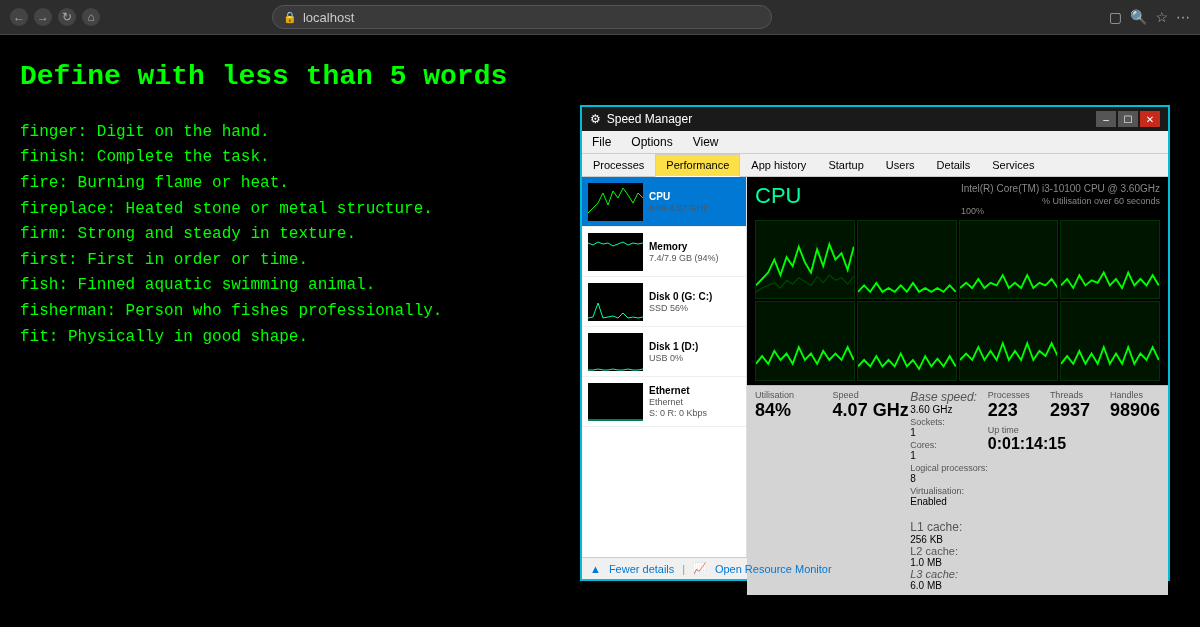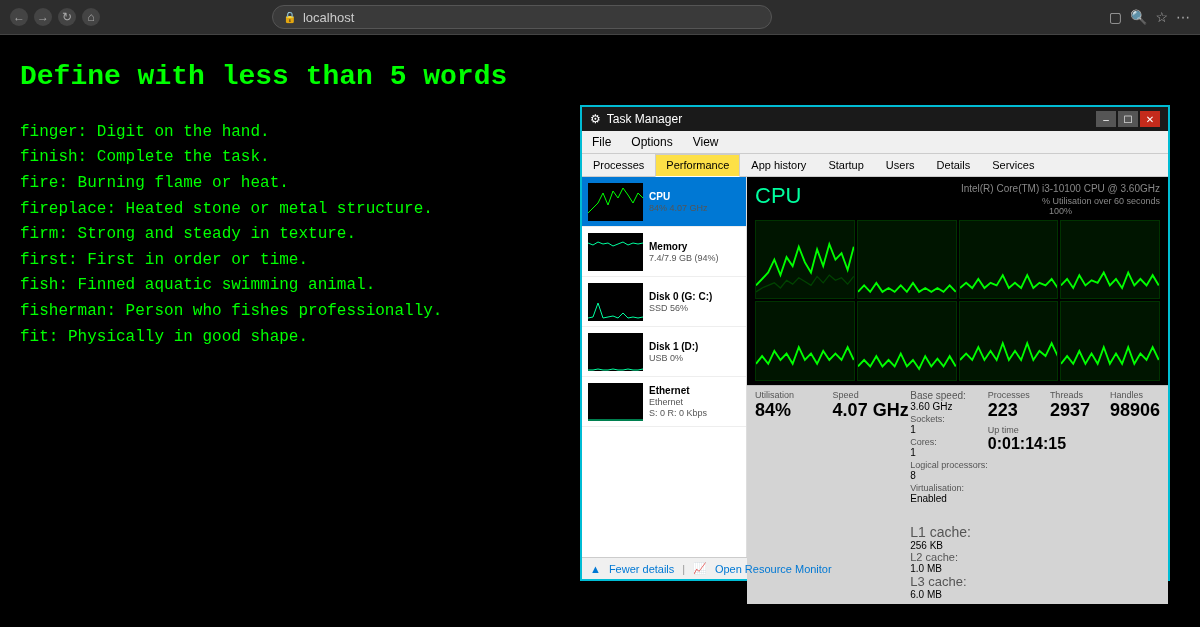--- a/index.html
+++ b/index.html
@@ -313,21 +313,21 @@
         <div>fisherman: Person who fishes professionally.</div>
         <div>fit: Physically in good shape.</div>
       </div>
     <div class="five-text">five</div>
   </div>
 
   <div class="task-manager">
 
     <div class="tm-title-bar">
       <span class="tm-title-icon">⚙</span>
-      <span class="tm-title-text">Task Manager</span>
+      <span class="tm-title-text">Speed Manager</span>
       <div class="tm-window-controls">
         <button class="tm-win-btn">–</button>
         <button class="tm-win-btn">☐</button>
         <button class="tm-win-btn close">✕</button>
       </div>
     </div>
 
     <div class="tm-menubar">
       <span class="tm-menu-item">File</span>
       <span class="tm-menu-item">Options</span>
@@ -400,21 +400,21 @@
 
       </div>
 
       <div style="flex:1; display:flex; flex-direction:column; background:#000;">
 
         <div style="display:flex; justify-content:space-between; padding:6px 8px 2px 8px;">
           <div style="color:#00ff9f; font-size:22px; font-family:Arial;">CPU</div>
           <div style="text-align:right;">
             <div style="color:#888; font-size:10px; font-family:Arial;">Intel(R) Core(TM) i3-10100 CPU @ 3.60GHz</div>
             <div style="color:#888; font-size:9px; font-family:Arial; margin-top:2px;">% Utilisation over 60 seconds</div>
-            <div style="color:#888; font-size:9px; font-family:Arial; text-align:center;">100%</div>
+            <div style="color:#888; font-size:9px; font-family:Arial; text-align:left;">100%</div>
           </div>
         </div>
 
         <div style="display:grid; grid-template-columns: repeat(4,1fr); grid-template-rows: repeat(2,1fr); gap:2px; flex:1; padding:2px 8px 4px 8px;">
 
           <div style="background:#001500; border:1px solid #003300;">
             <svg viewBox="0 0 80 60" width="100%" height="100%" preserveAspectRatio="none">
               <polyline points="0,50 5,45 10,40 15,30 20,42 25,28 30,35 35,20 40,32 45,40 50,22 55,35 60,18 65,30 70,25 75,38 80,20" fill="none" stroke="#00ff00" stroke-width="1.5"></polyline>
               <polyline points="0,55 5,52 10,50 15,48 20,52 25,46 30,49 35,44 40,47 45,50 50,43 55,48 60,42 65,46 70,44 75,49 80,43" fill="none" stroke="#004400" stroke-width="1"></polyline>
             </svg>
@@ -460,35 +460,35 @@
           <div style="display:grid; grid-template-columns: repeat(4, 1fr); ">
             <div>
               <div style="color:#555; font-size:9px;">Utilisation</div>
               <div style="color:#000; font-size:18px; font-weight:bold;">84%</div>
             </div>
             <div>
               <div style="color:#555; font-size:9px;">Speed</div>
               <div style="color:#000; font-size:18px; font-weight:bold;">4.07 GHz</div>
             </div>
             <div>
-              <div style="color:#555; font-size:10px;">Base speed:</div>
+              <div style="color:#555; font-size:12px;font-style:italic;">Base speed:</div>
               <div style="color:#000; font-size:10px;">3.60 GHz</div>
               <div style="color:#555; font-size:9px; margin-top:2px;">Sockets:</div>
               <div style="color:#000; font-size:10px;">1</div>
               <div style="color:#555; font-size:9px; margin-top:2px;">Cores:</div>
               <div style="color:#000; font-size:10px;">1</div>
               <div style="color:#555; font-size:9px; margin-top:2px;">Logical processors:</div>
               <div style="color:#000; font-size:10px;">8</div>
               <div style="color:#555; font-size:9px; margin-top:2px;">Virtualisation:</div>
               <div style="color:#000; font-size:10px;">Enabled</div>
-              <div style="color:#555; font-size:14px; margin-top:20px;">L1 cache:</div>
+              <div style="color:#555; font-size:12px; margin-top:13px;">L1 cache:</div>
               <div style="color:#000; font-size:10px;">256 KB</div>
               <div style="color:#555; font-size:11px;">L2 cache:</div>
               <div style="color:#000; font-size:10px;">1.0 MB</div>
-              <div style="color:#555; font-size:13px;">L3 cache:</div>
+              <div style="color:#555; font-size:11px;font-style:italic;">L3 cache:</div>
               <div style="color:#000; font-size:10px;">6.0 MB</div>
             </div>
             <div>
               <div style="display:flex; gap:20px;">
                 <div>
                   <div style="color:#555; font-size:9px;">Processes</div>
                   <div style="color:#000; font-size:18px; font-weight:bold;">223</div>
                 </div>
                 <div>
                   <div style="color:#555; font-size:9px;">Threads</div>

